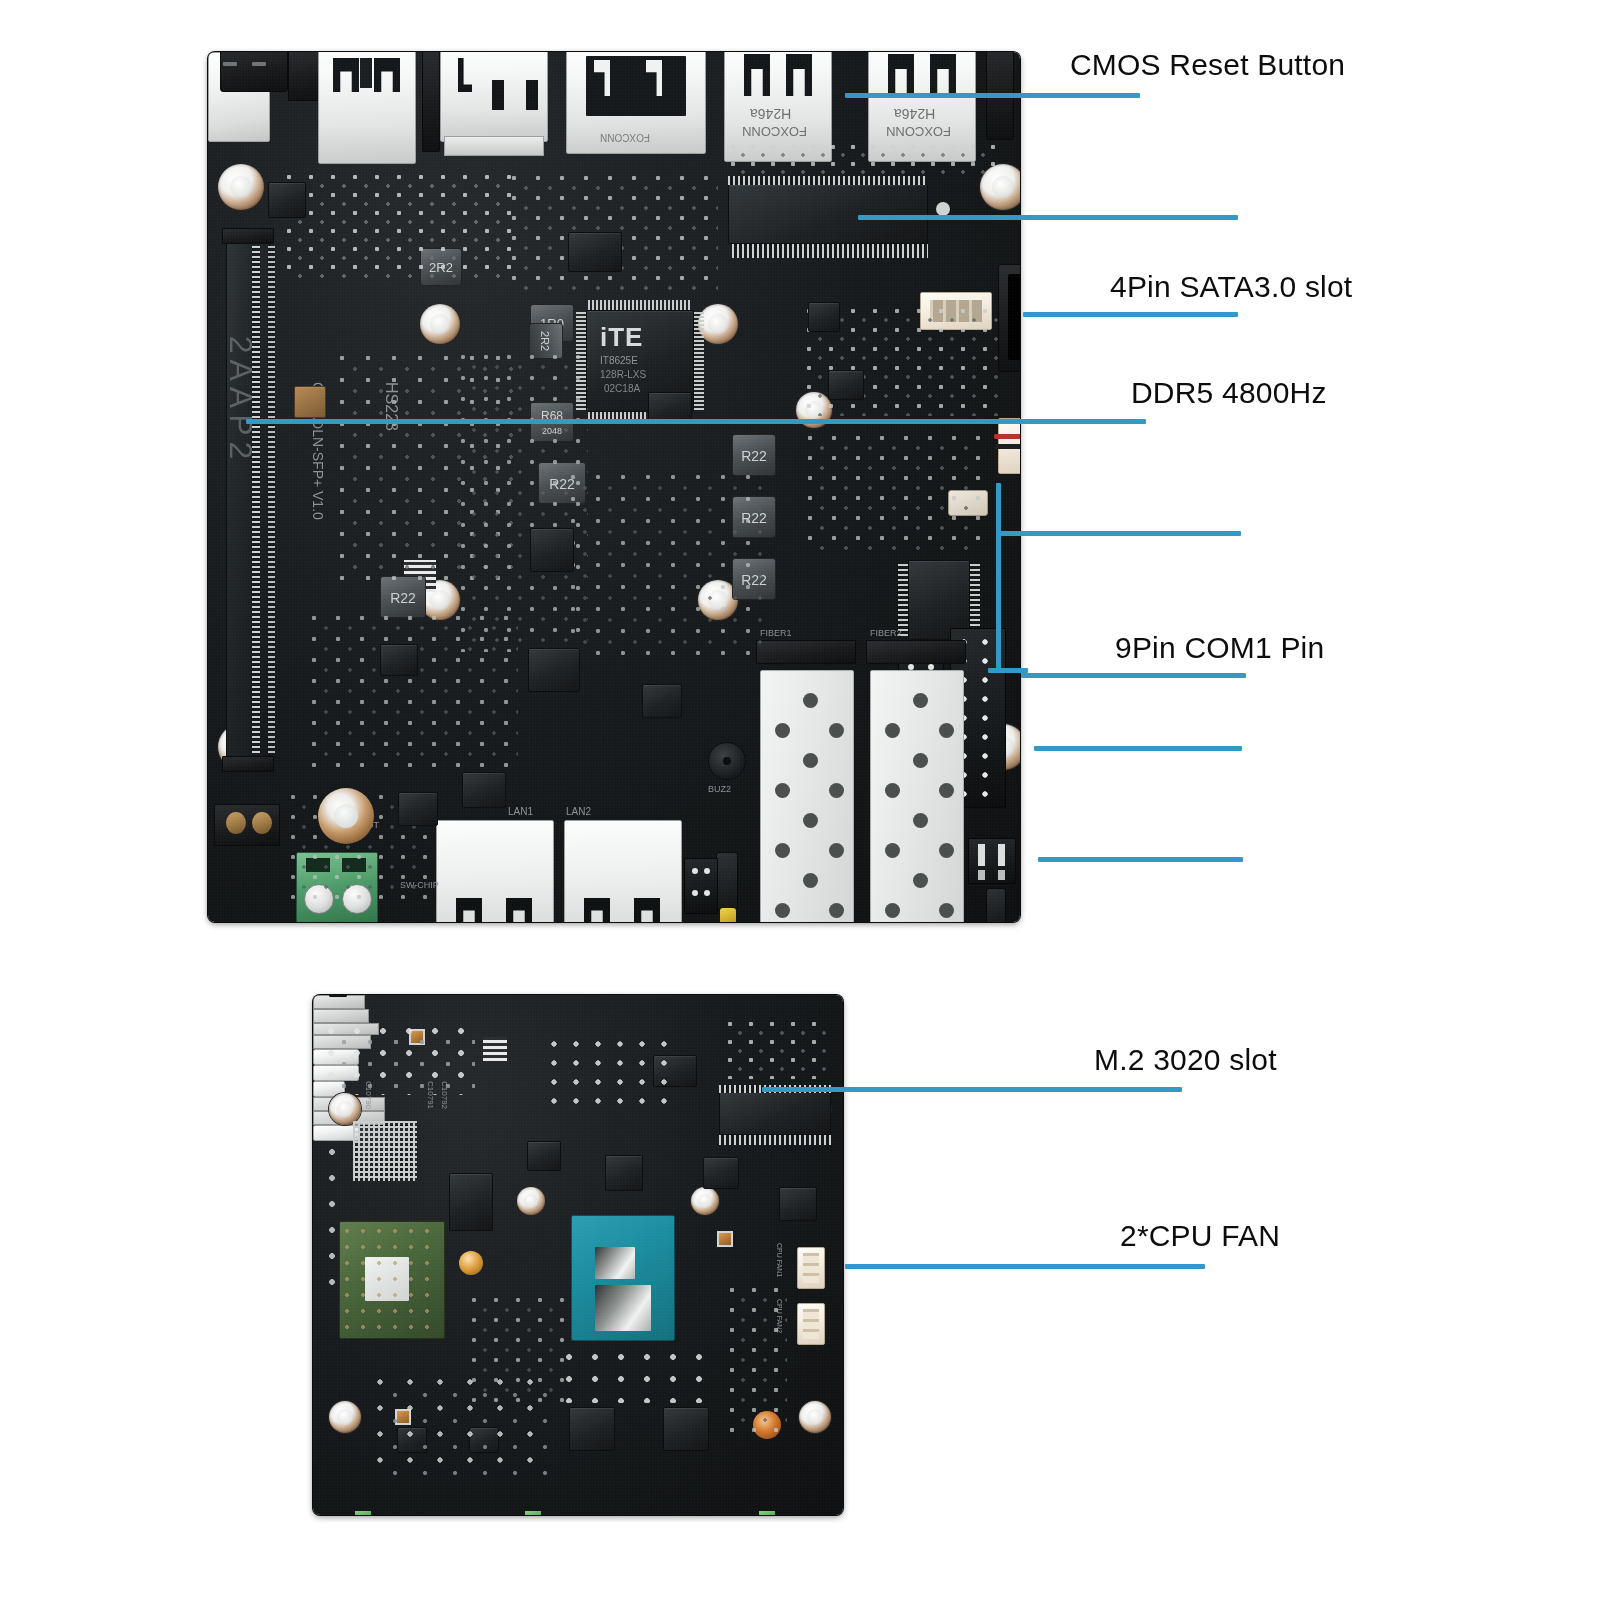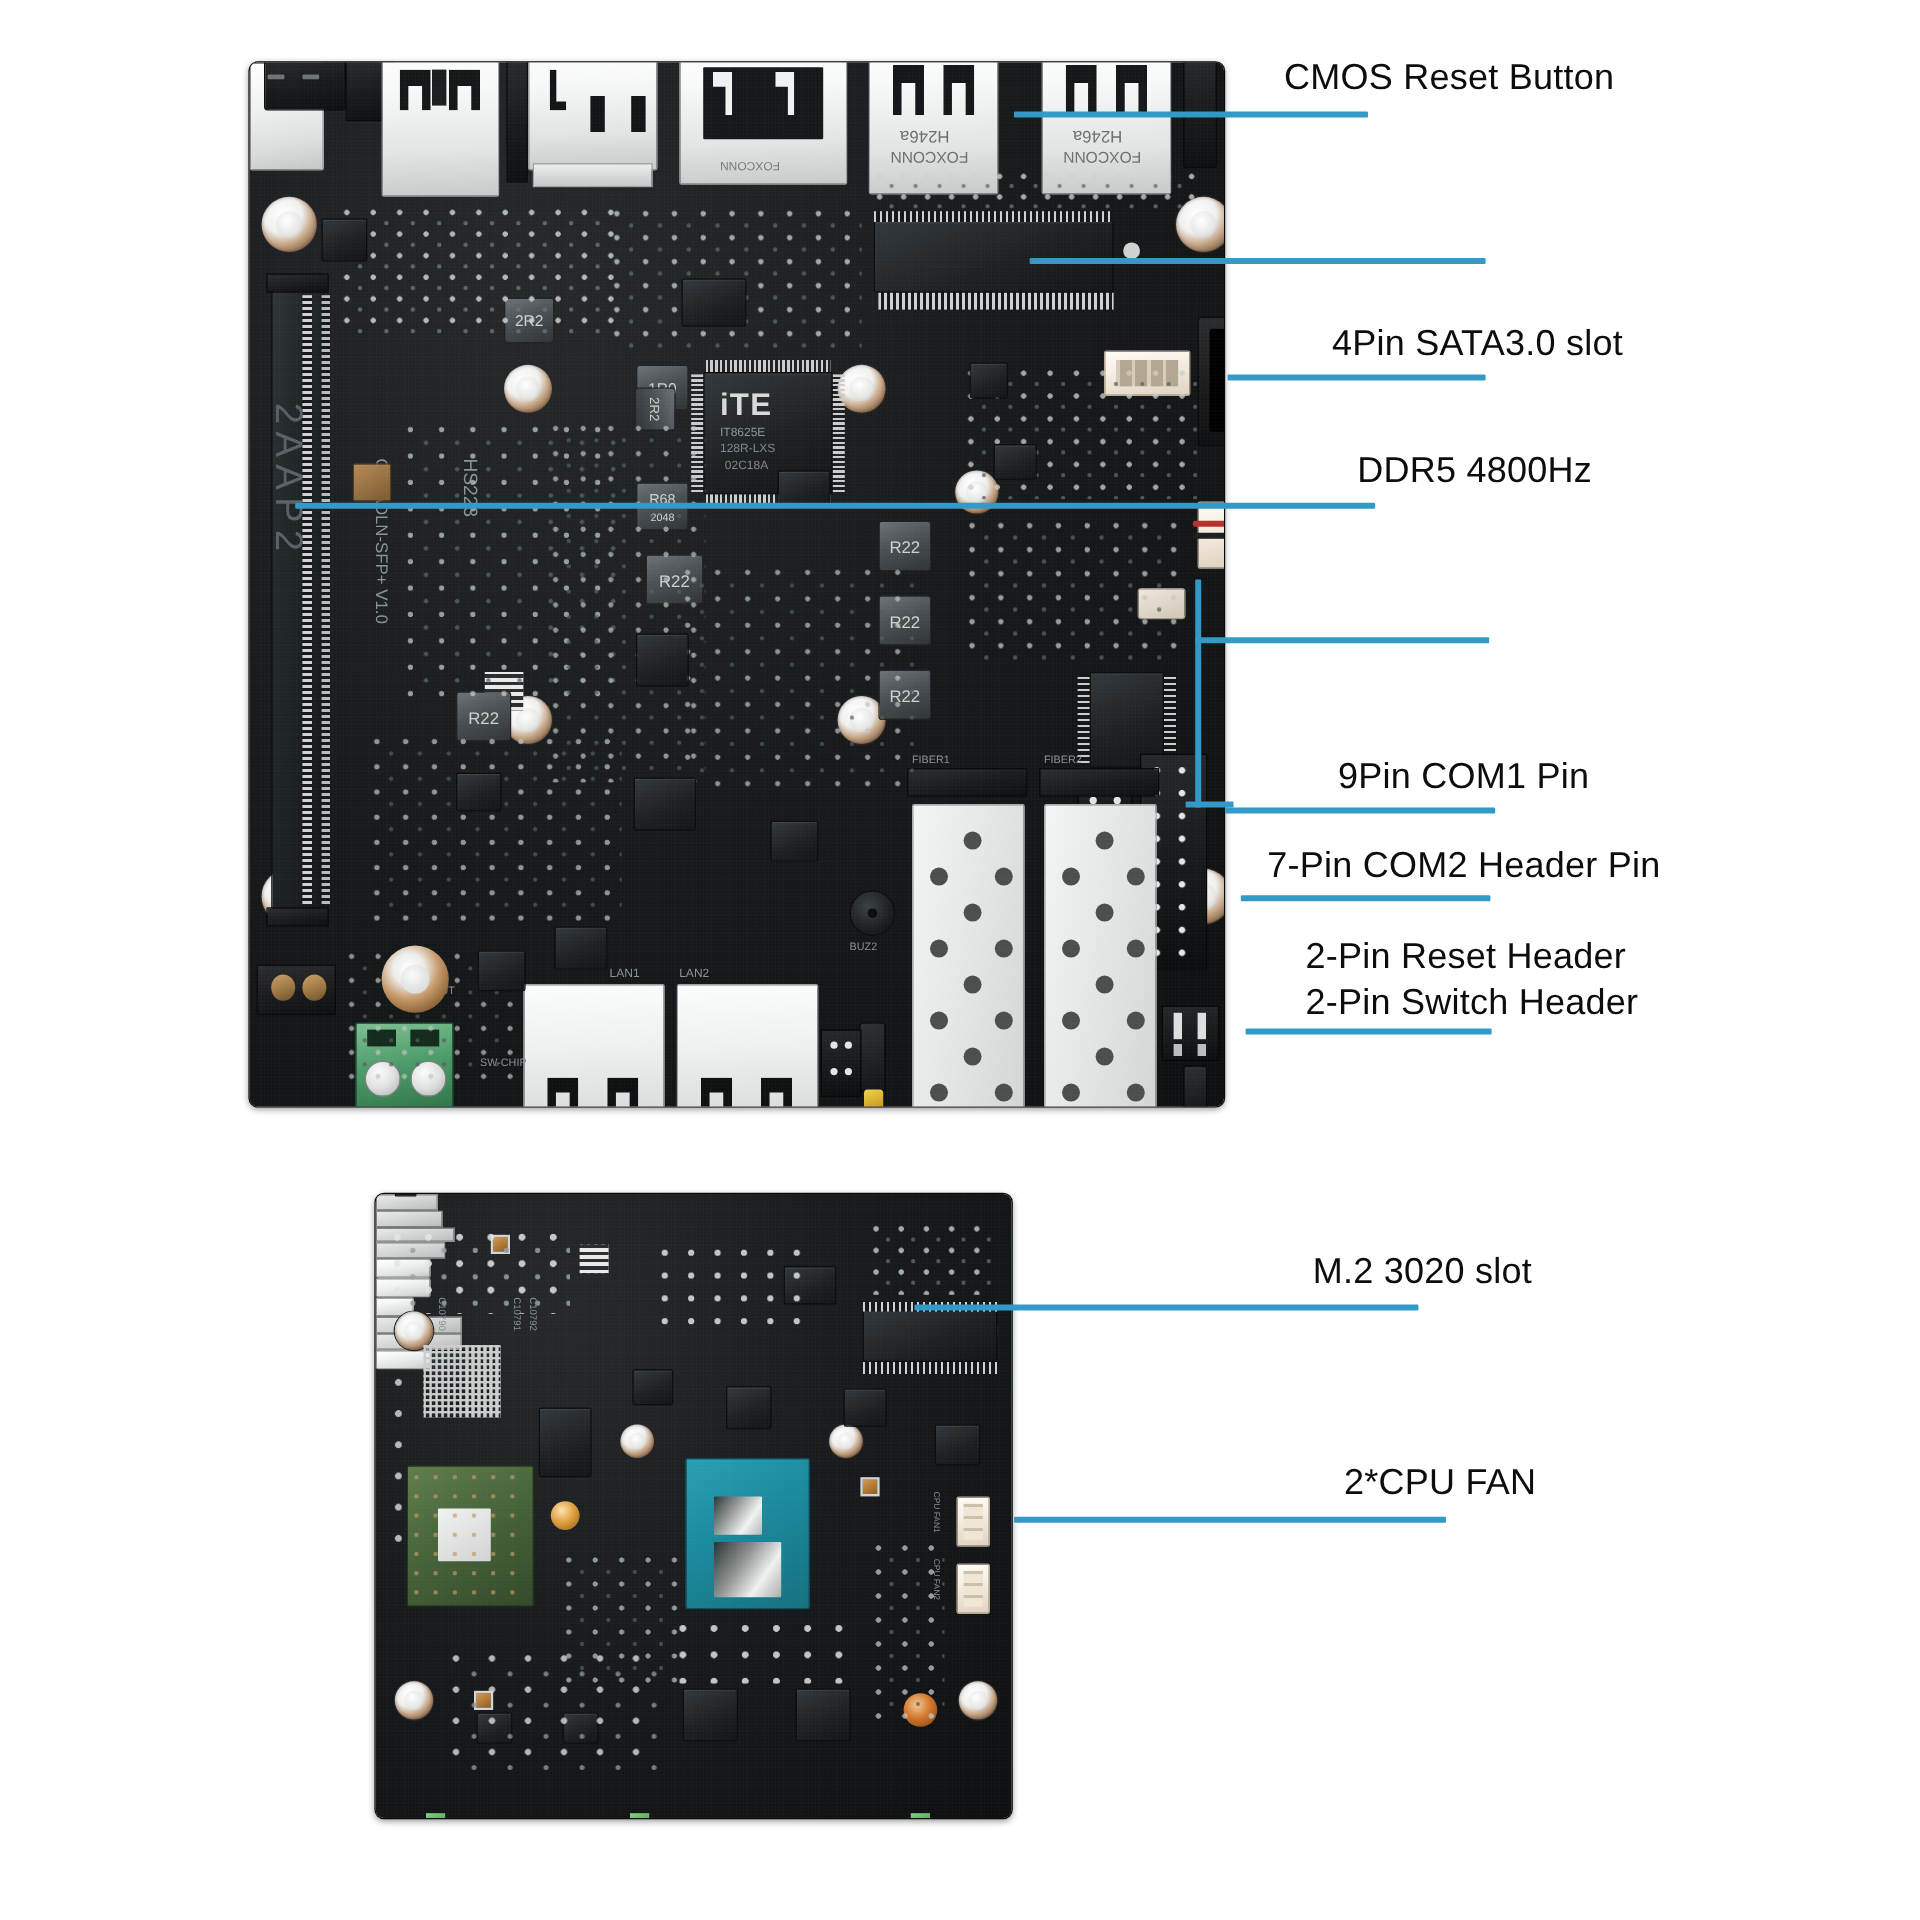--- a/index.html
+++ b/index.html
@@ -595,22 +595,19 @@
   <div class="callout" style="left:1070px; top:46px;">CMOS Reset Button</div>
 
 
   <div class="callout" style="left:1110px; top:268px;">4Pin SATA3.0 slot</div>
 
   <div class="callout" style="left:1131px; top:374px;">DDR5 4800Hz</div>
 
 
   <div class="callout" style="left:1115px; top:629px;">9Pin COM1 Pin</div>
 
-  <div class="callout" style="left:1056px; top:703px;">7-Pin COM2 Header Pin</div>
-
-  <div class="callout" style="left:1088px; top:779px;">2-Pin Reset Header
-2-Pin Switch Header</div>
+
 
   <div class="callout" style="left:1094px; top:1041px;">M.2 3020 slot</div>
 
   <div class="callout" style="left:1120px; top:1217px;">2*CPU FAN</div>
 
 </div>
 
 </body></html>

